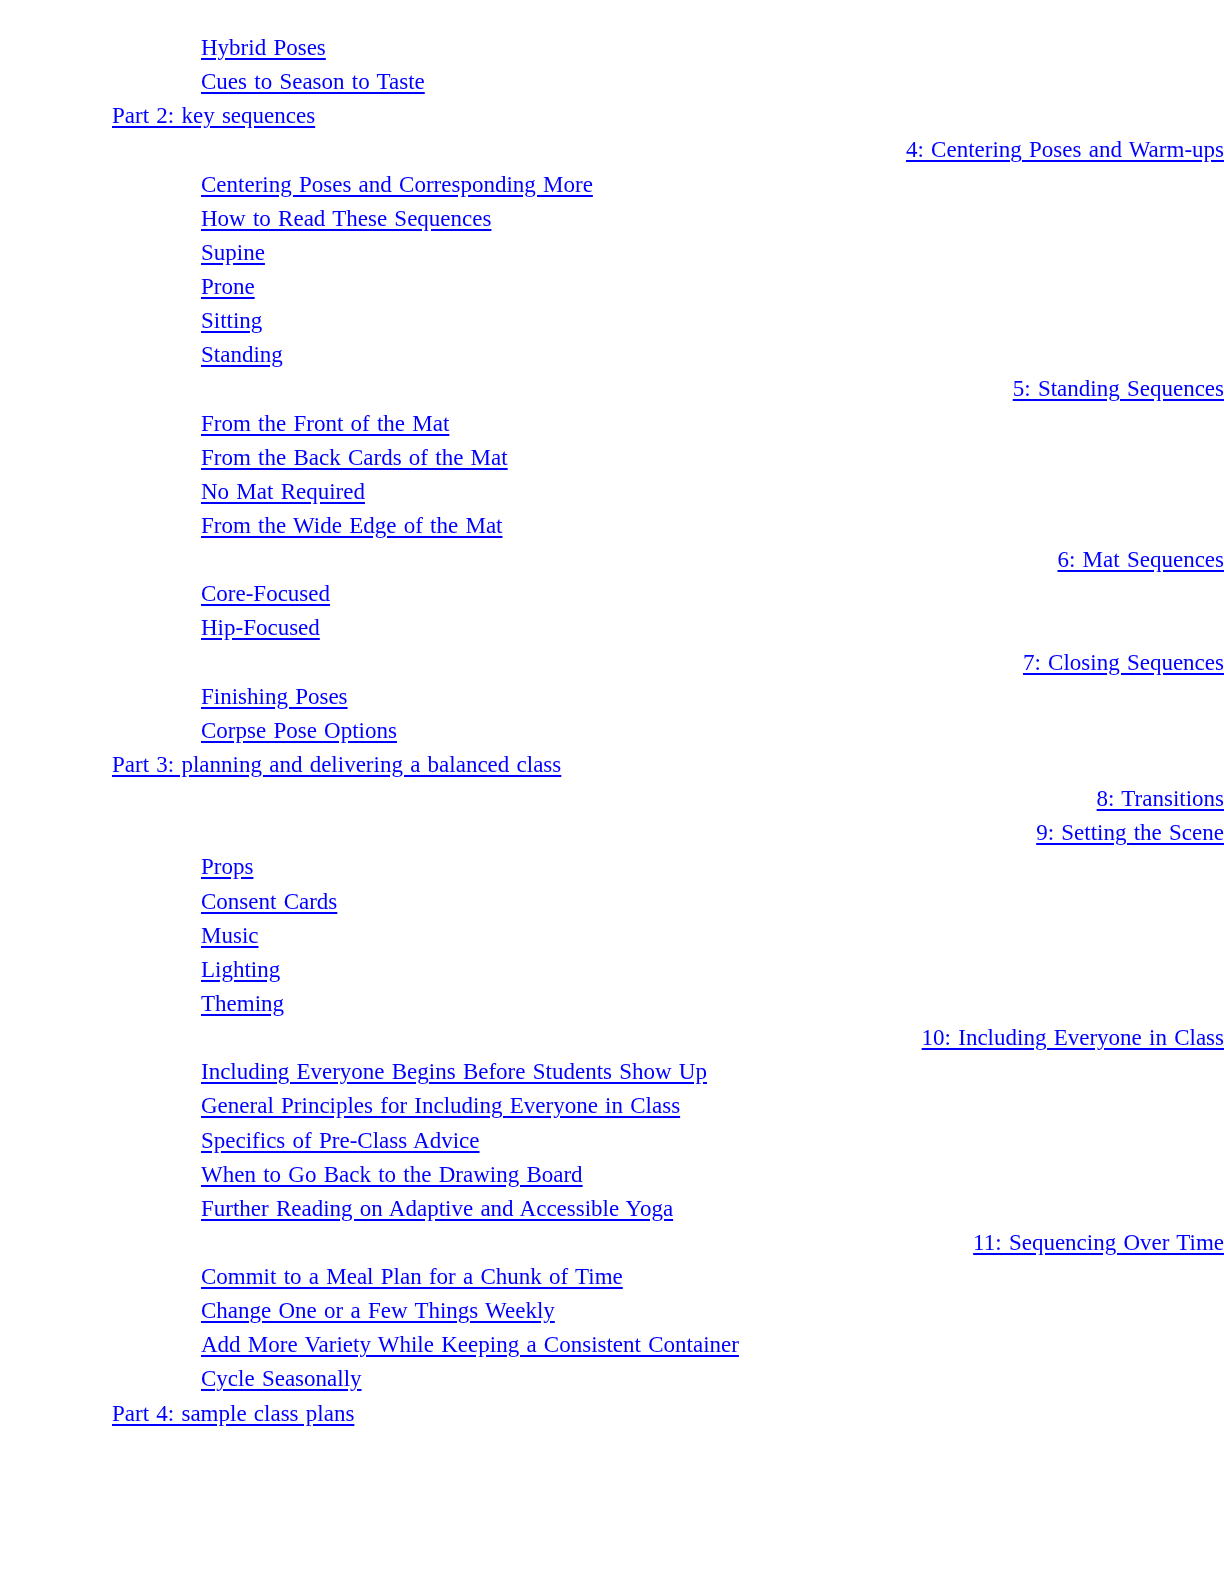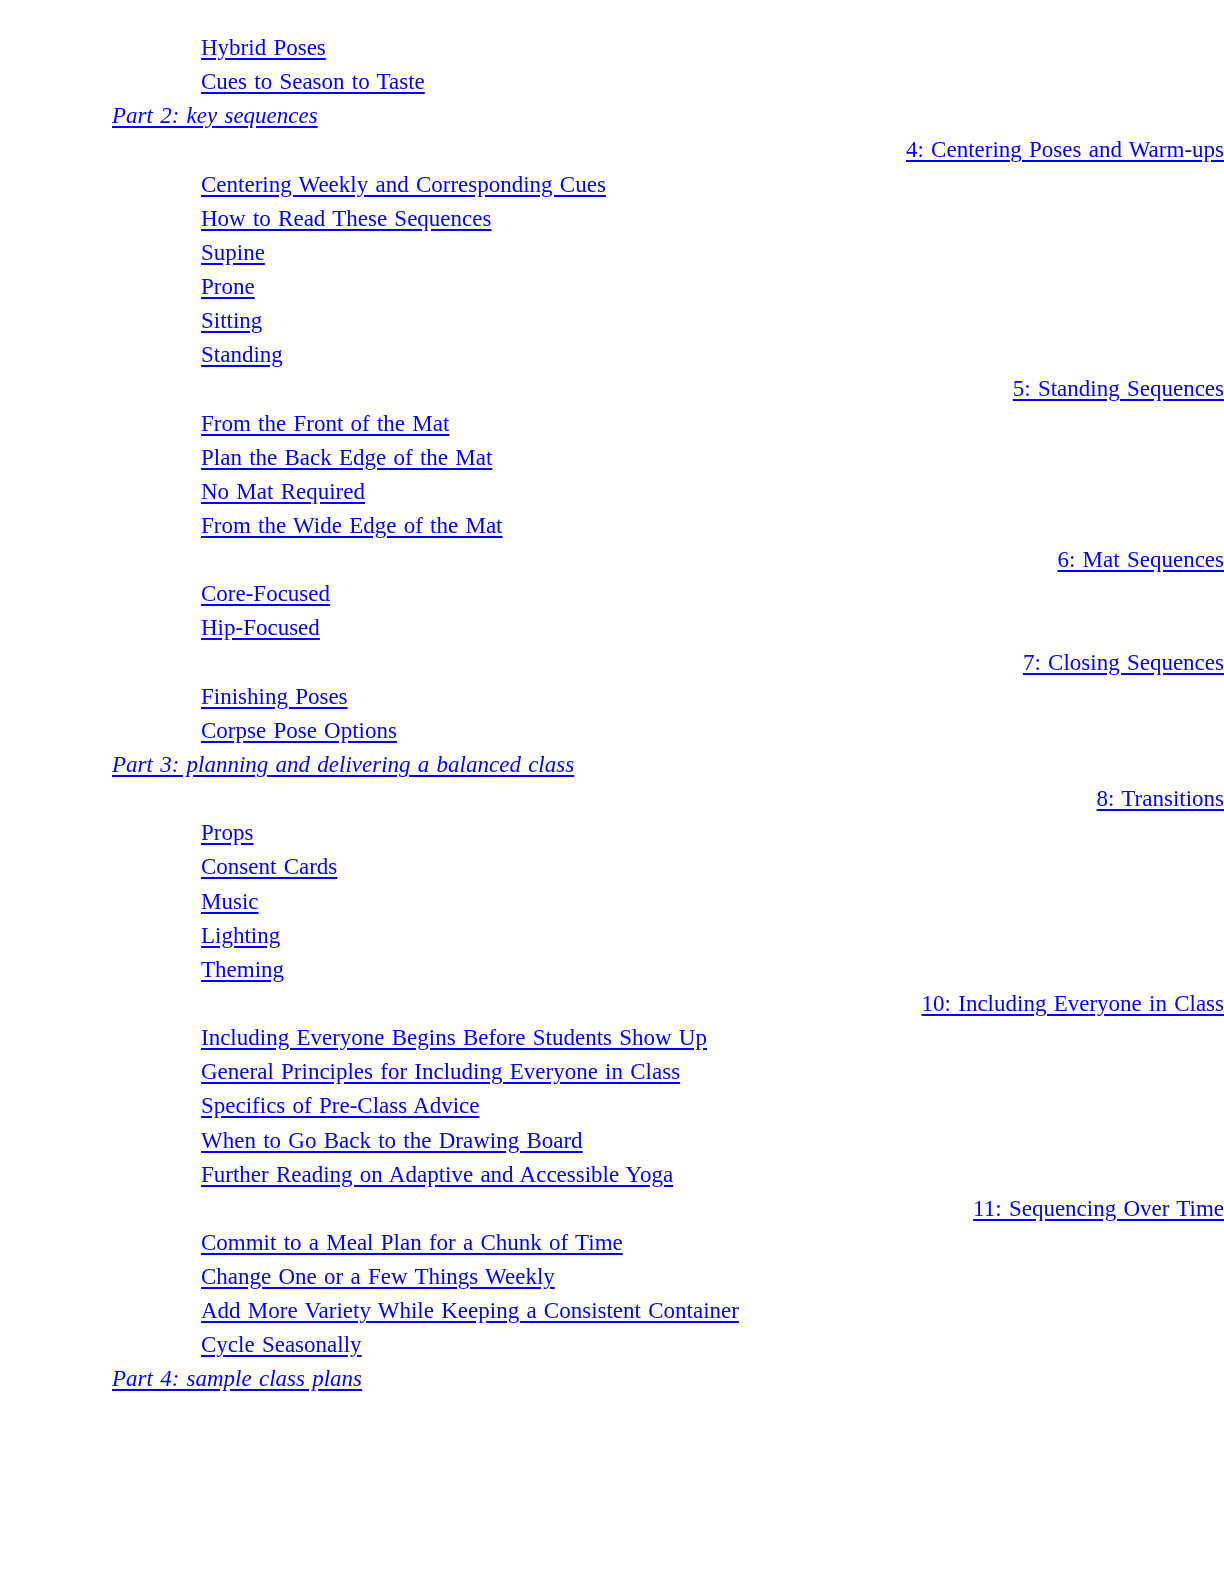--- a/index.html
+++ b/index.html
@@ -23,60 +23,61 @@
   }
   .toc {
     display: block;
   }
   .toc-row {
     display: block;
     height: 34.15px;
     line-height: 34.15px;
     white-space: nowrap;
   }
-  .toc-row.level-1 { padding-left: 112px; font-style: italic; }
+  .toc-row.level-1 { padding-left: 112px; }
   .toc-row.level-2 { padding-left: 155px; text-align: right; }
   .toc-row.level-3 { padding-left: 201px; }
   a.toc-link {
     color: var(--link-color, #0000ff);
     text-decoration: underline;
     text-underline-offset: 3px;
     font-size: 23px;
     word-spacing: 1.5px;
     cursor: pointer;
   }
 </style>
 </head>
 <body style="background: rgb(255, 255, 255);">
 
 <main class="page">
   <nav class="toc" id="toc">
       <div class="toc-row level-3"><a class="toc-link">Hybrid Poses</a></div>
       <div class="toc-row level-3"><a class="toc-link">Cues to Season to Taste</a></div>
       <div class="toc-row level-1"><a class="toc-link">Part 2: key sequences</a></div>
       <div class="toc-row level-2"><a class="toc-link">4: Centering Poses and Warm-ups</a></div>
-      <div class="toc-row level-3"><a class="toc-link">Centering Weekly and Corresponding Cues</a></div>
+      <div class="toc-row level-3"><a class="toc-link">Centering Poses and Corresponding More</a></div>
       <div class="toc-row level-3"><a class="toc-link">How to Read These Sequences</a></div>
       <div class="toc-row level-3"><a class="toc-link">Supine</a></div>
       <div class="toc-row level-3"><a class="toc-link">Prone</a></div>
       <div class="toc-row level-3"><a class="toc-link">Sitting</a></div>
       <div class="toc-row level-3"><a class="toc-link">Standing</a></div>
       <div class="toc-row level-2"><a class="toc-link">5: Standing Sequences</a></div>
       <div class="toc-row level-3"><a class="toc-link">From the Front of the Mat</a></div>
-      <div class="toc-row level-3"><a class="toc-link">Plan the Back Edge of the Mat</a></div>
+      <div class="toc-row level-3"><a class="toc-link">From the Back Cards of the Mat</a></div>
       <div class="toc-row level-3"><a class="toc-link">No Mat Required</a></div>
       <div class="toc-row level-3"><a class="toc-link">From the Wide Edge of the Mat</a></div>
       <div class="toc-row level-2"><a class="toc-link">6: Mat Sequences</a></div>
       <div class="toc-row level-3"><a class="toc-link">Core-Focused</a></div>
       <div class="toc-row level-3"><a class="toc-link">Hip-Focused</a></div>
       <div class="toc-row level-2"><a class="toc-link">7: Closing Sequences</a></div>
       <div class="toc-row level-3"><a class="toc-link">Finishing Poses</a></div>
       <div class="toc-row level-3"><a class="toc-link">Corpse Pose Options</a></div>
       <div class="toc-row level-1"><a class="toc-link">Part 3: planning and delivering a balanced class</a></div>
       <div class="toc-row level-2"><a class="toc-link">8: Transitions</a></div>
+      <div class="toc-row level-2"><a class="toc-link">9: Setting the Scene</a></div>
       <div class="toc-row level-3"><a class="toc-link">Props</a></div>
       <div class="toc-row level-3"><a class="toc-link">Consent Cards</a></div>
       <div class="toc-row level-3"><a class="toc-link">Music</a></div>
       <div class="toc-row level-3"><a class="toc-link">Lighting</a></div>
       <div class="toc-row level-3"><a class="toc-link">Theming</a></div>
       <div class="toc-row level-2"><a class="toc-link">10: Including Everyone in Class</a></div>
       <div class="toc-row level-3"><a class="toc-link">Including Everyone Begins Before Students Show Up</a></div>
       <div class="toc-row level-3"><a class="toc-link">General Principles for Including Everyone in Class</a></div>
       <div class="toc-row level-3"><a class="toc-link">Specifics of Pre-Class Advice</a></div>
       <div class="toc-row level-3"><a class="toc-link">When to Go Back to the Drawing Board</a></div>

